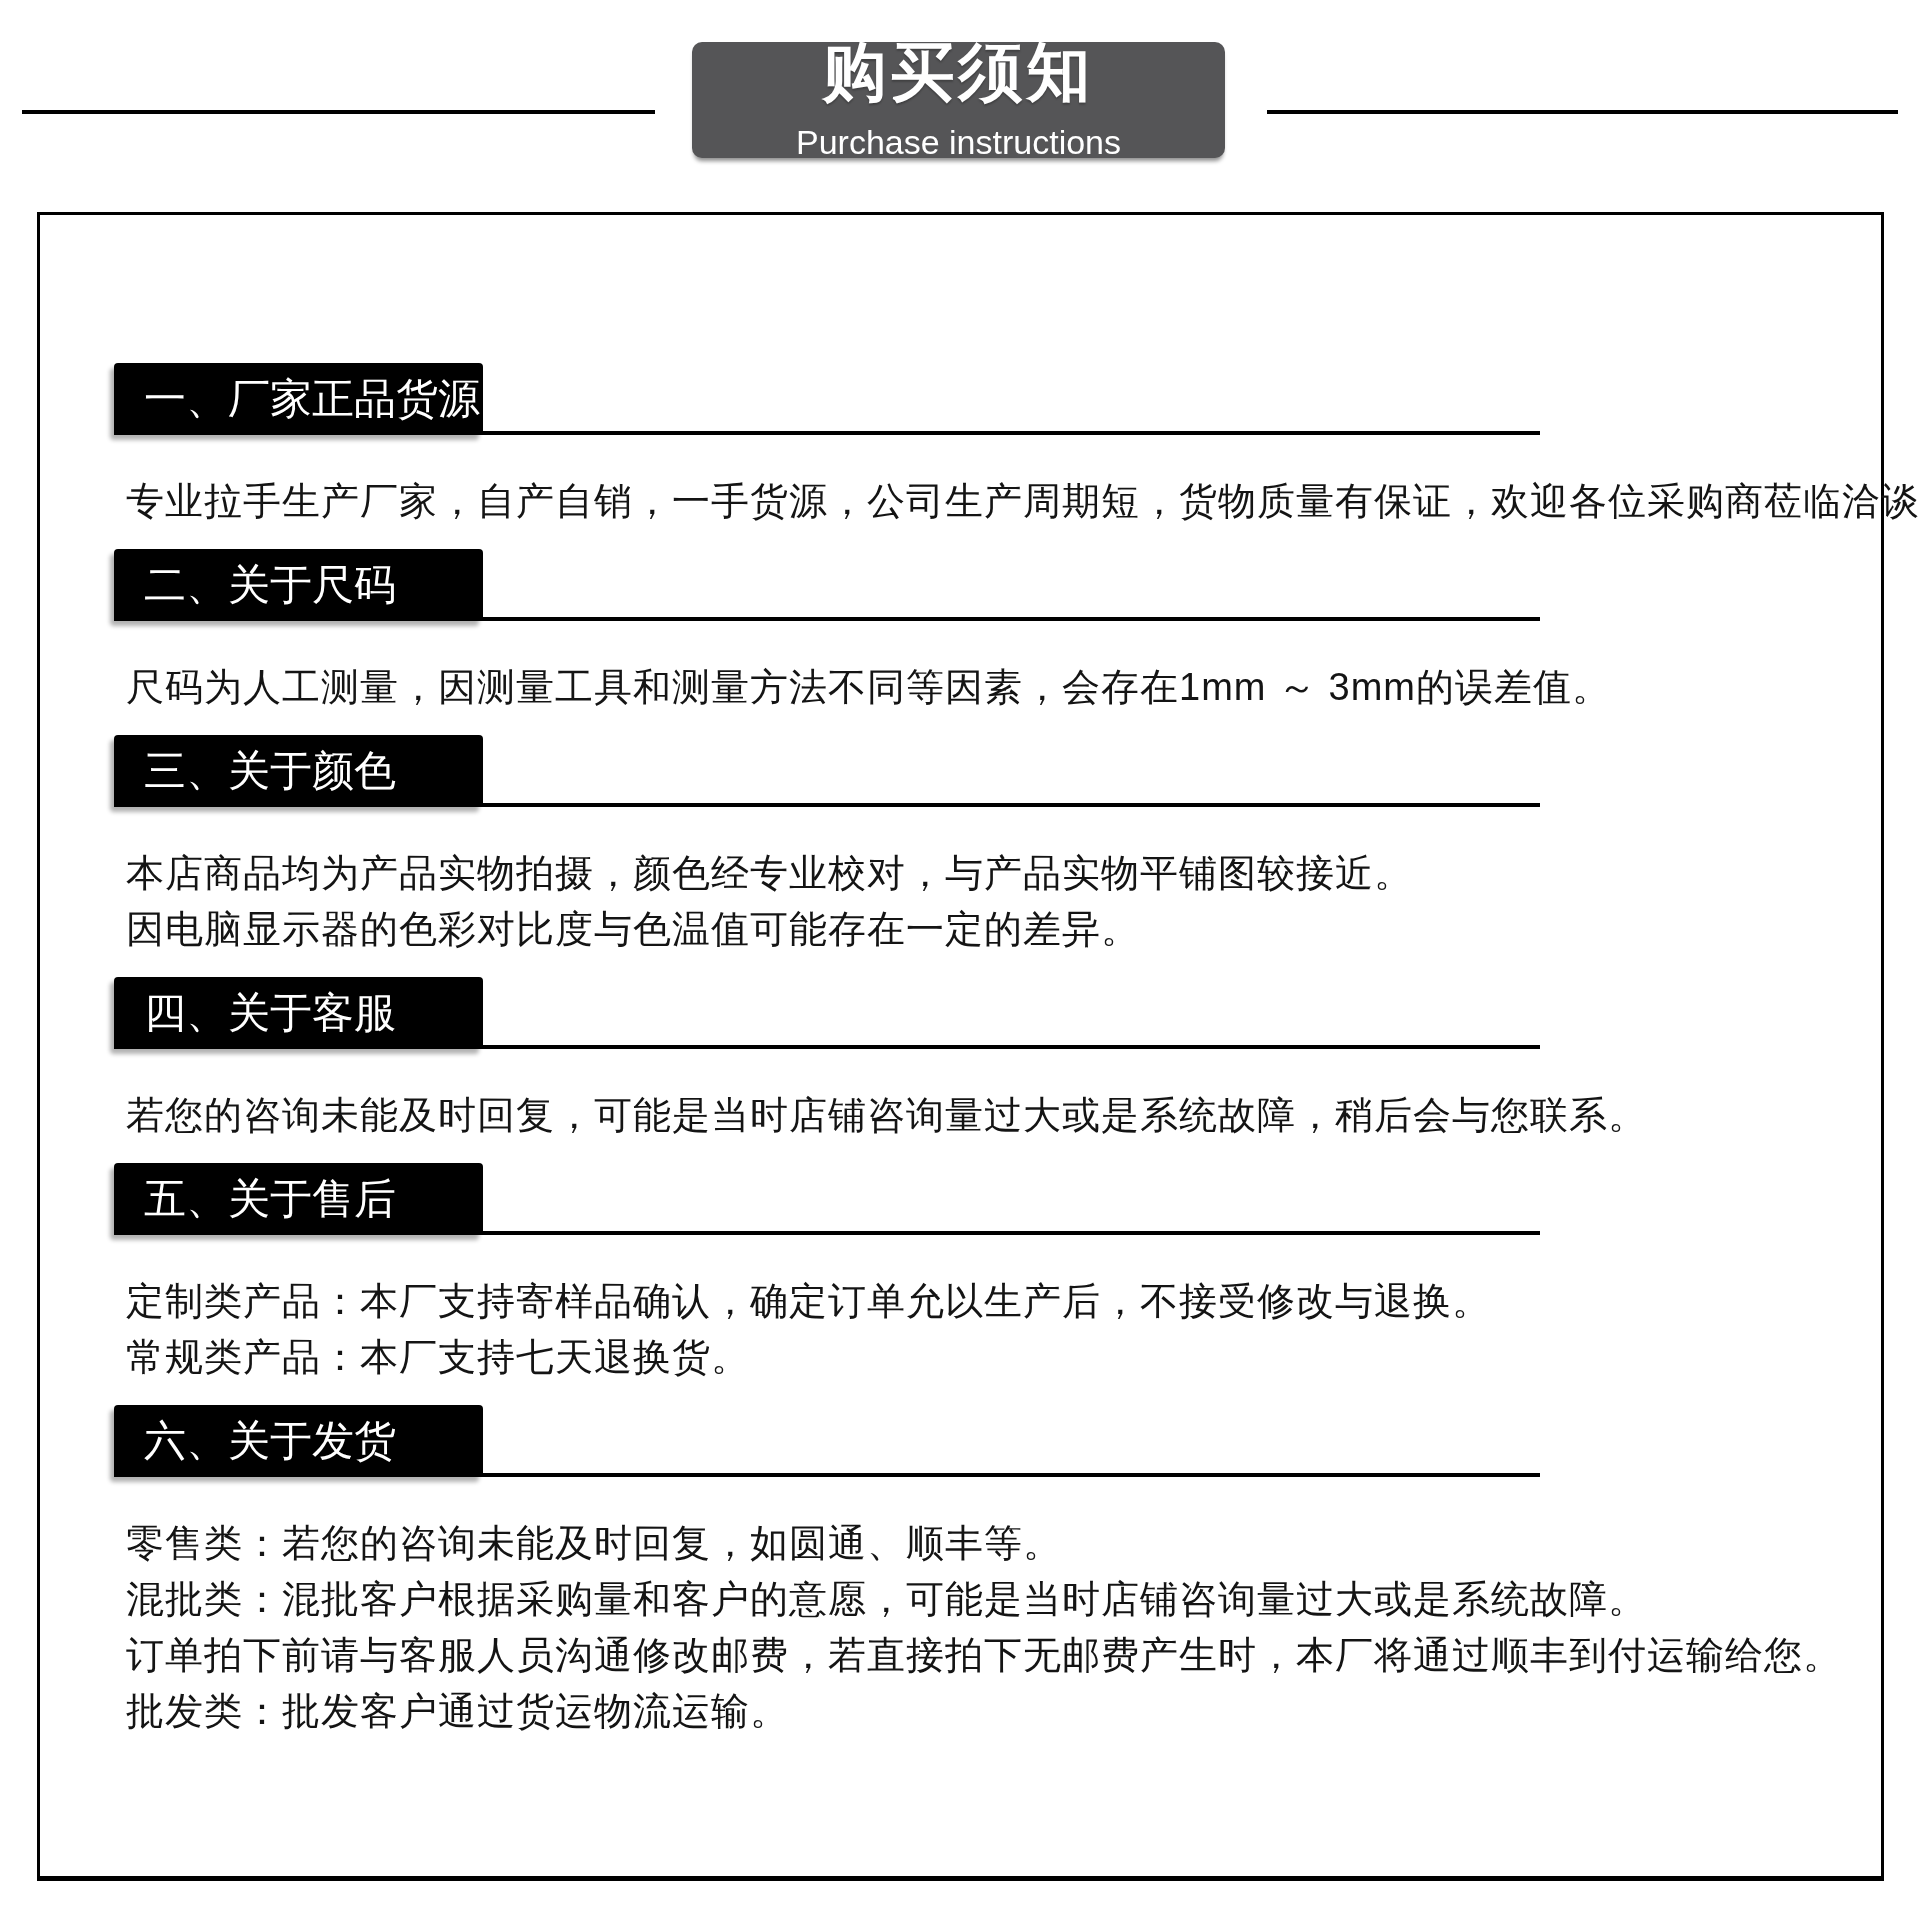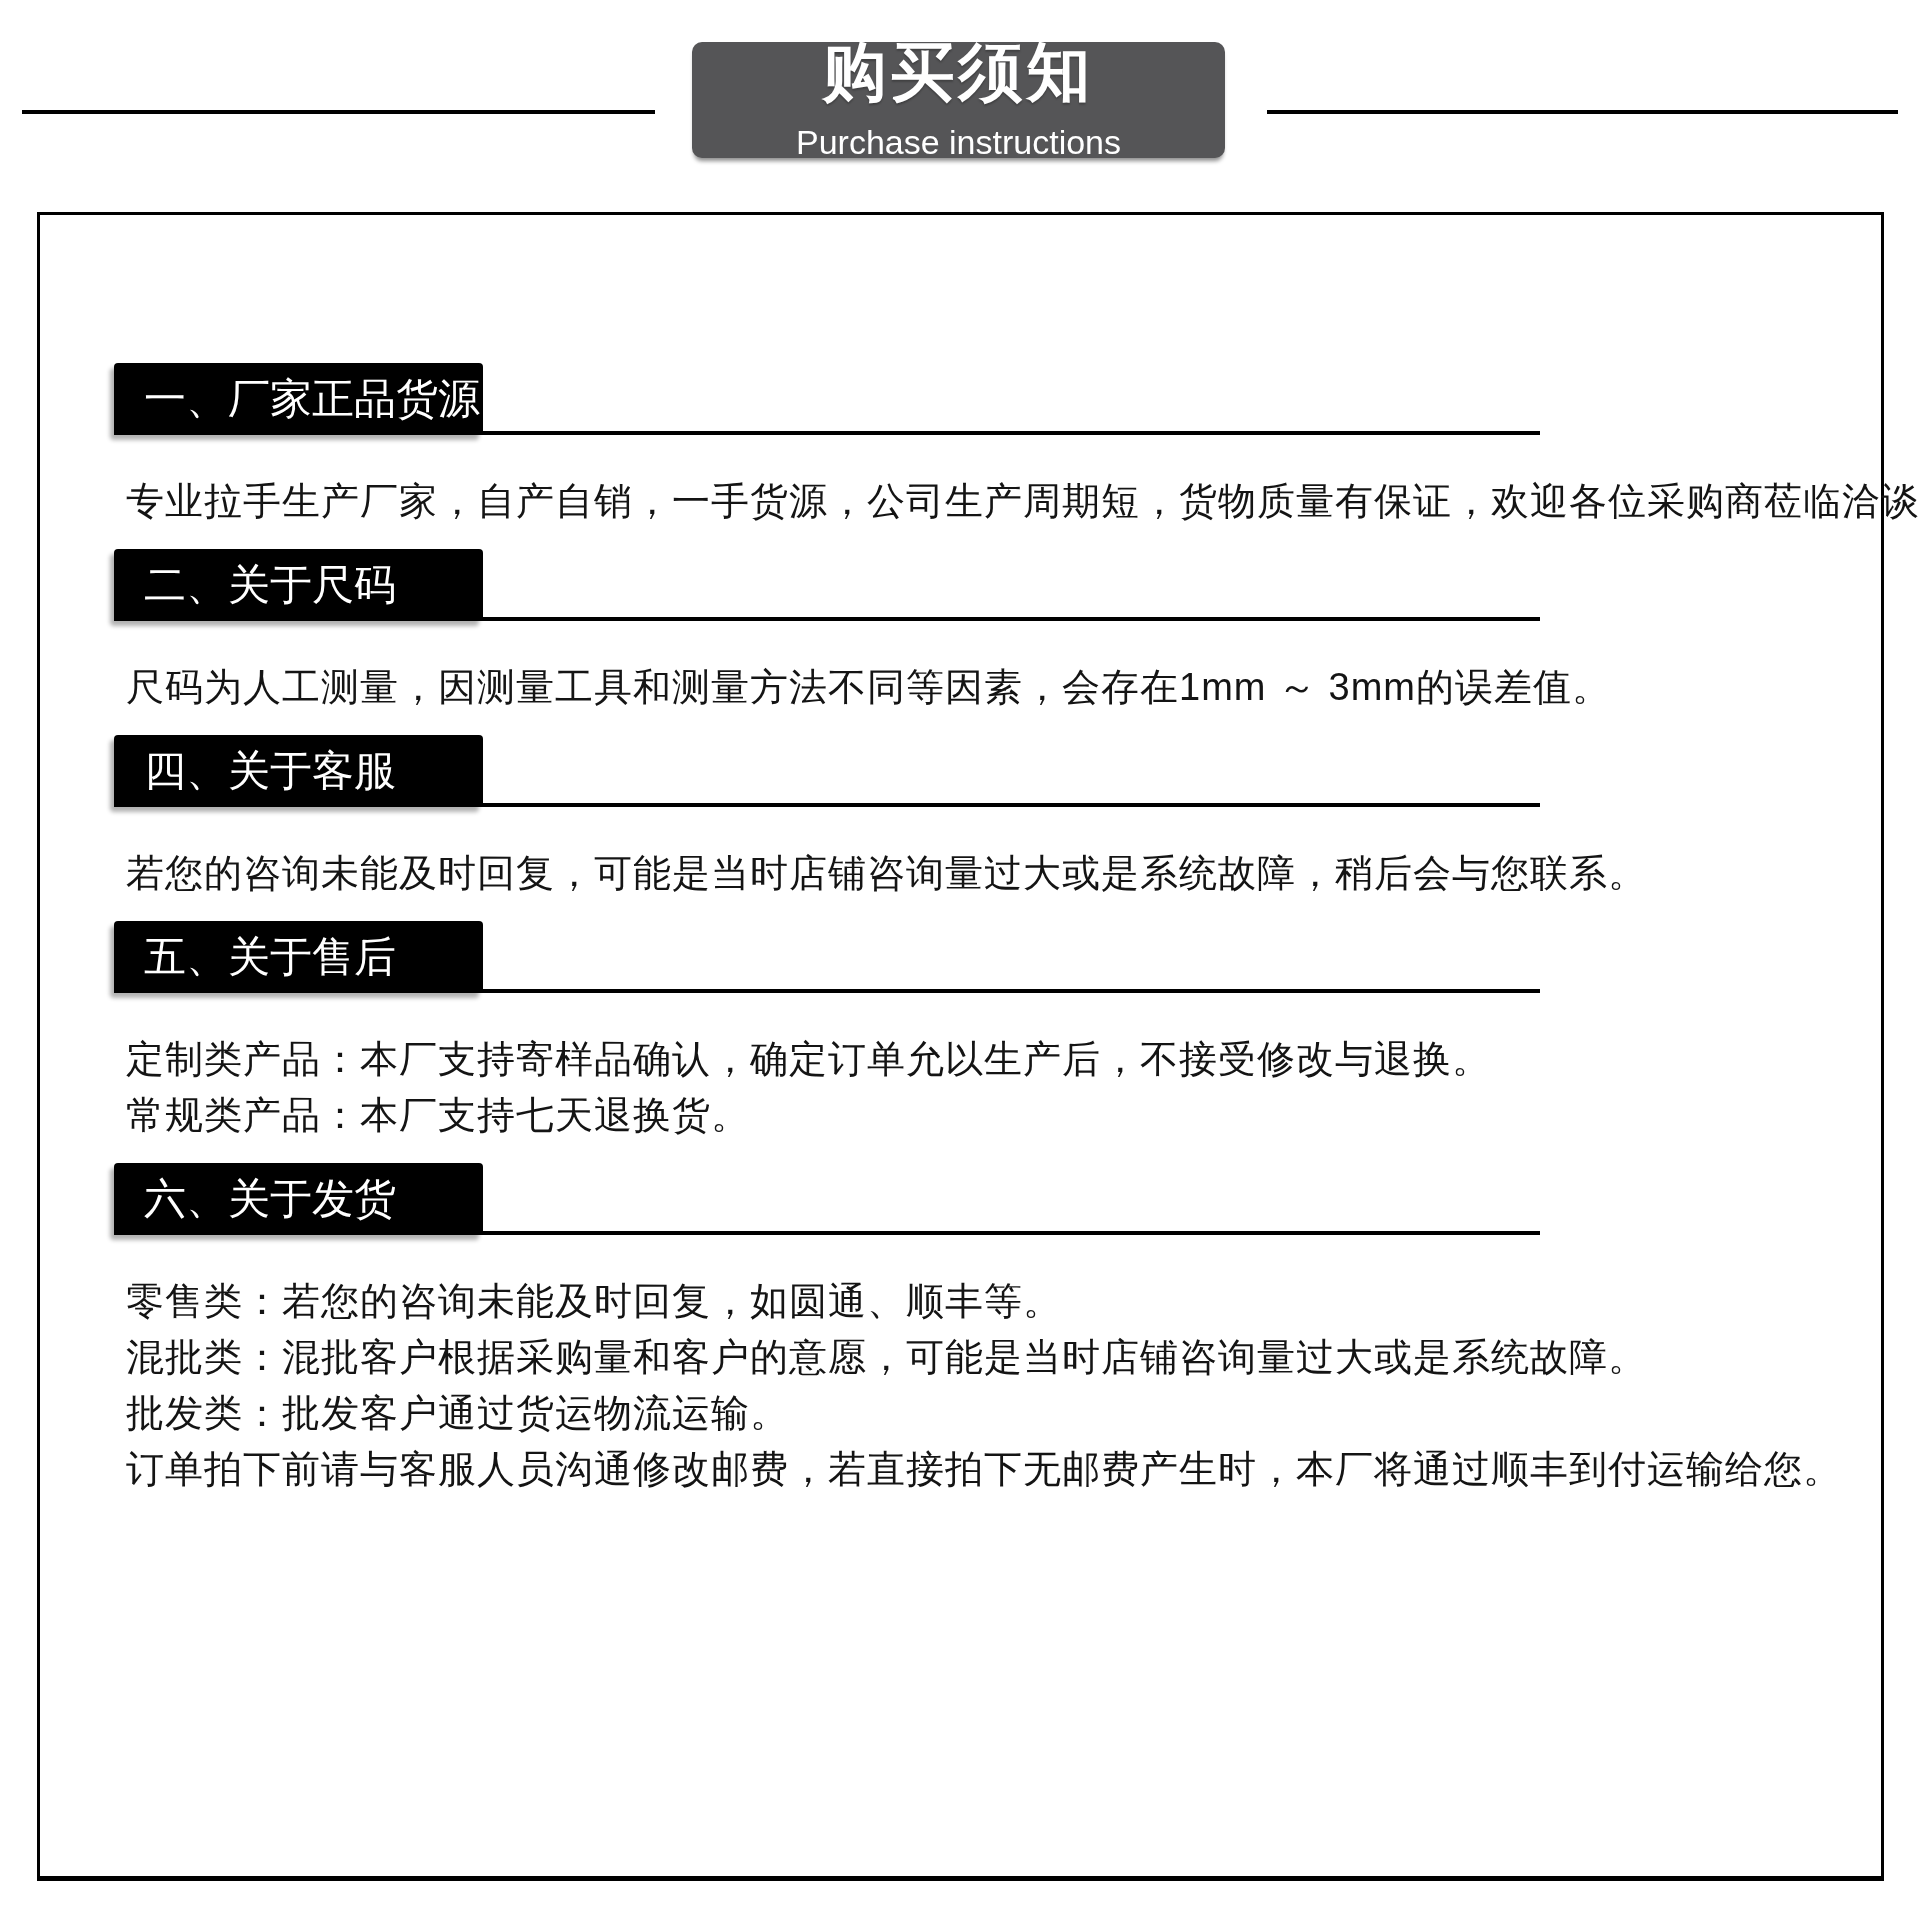--- a/index.html
+++ b/index.html
@@ -137,20 +137,32 @@
       <div class="sec-rule"></div>
       <div class="sec-box">
         <span>二、关于尺码</span>
       </div>
     </div>
     <div class="sec-body">
       <div class="body-line">尺码为人工测量，因测量工具和测量方法不同等因素，会存在1mm ～ 3mm的误差值。</div>
     </div>
   </section>
 
+  <section class="section">
+    <div class="sec-head">
+      <div class="sec-rule"></div>
+      <div class="sec-box">
+        <span>三、关于颜色</span>
+      </div>
+    </div>
+    <div class="sec-body">
+      <div class="body-line">本店商品均为产品实物拍摄，颜色经专业校对，与产品实物平铺图较接近。</div>
+      <div class="body-line">因电脑显示器的色彩对比度与色温值可能存在一定的差异。</div>
+    </div>
+  </section>
 
   <section class="section">
     <div class="sec-head">
       <div class="sec-rule"></div>
       <div class="sec-box">
         <span>四、关于客服</span>
       </div>
     </div>
     <div class="sec-body">
       <div class="body-line">若您的咨询未能及时回复，可能是当时店铺咨询量过大或是系统故障，稍后会与您联系。</div>
@@ -173,18 +185,18 @@
   <section class="section">
     <div class="sec-head">
       <div class="sec-rule"></div>
       <div class="sec-box">
         <span>六、关于发货</span>
       </div>
     </div>
     <div class="sec-body">
       <div class="body-line">零售类：若您的咨询未能及时回复，如圆通、顺丰等。</div>
       <div class="body-line">混批类：混批客户根据采购量和客户的意愿，可能是当时店铺咨询量过大或是系统故障。</div>
+      <div class="body-line">订单拍下前请与客服人员沟通修改邮费，若直接拍下无邮费产生时，本厂将通过顺丰到付运输给您。</div>
       <div class="body-line">批发类：批发客户通过货运物流运输。</div>
-      <div class="body-line">订单拍下前请与客服人员沟通修改邮费，若直接拍下无邮费产生时，本厂将通过顺丰到付运输给您。</div>
     </div>
   </section>
 
 </div>
 
 </body></html>

